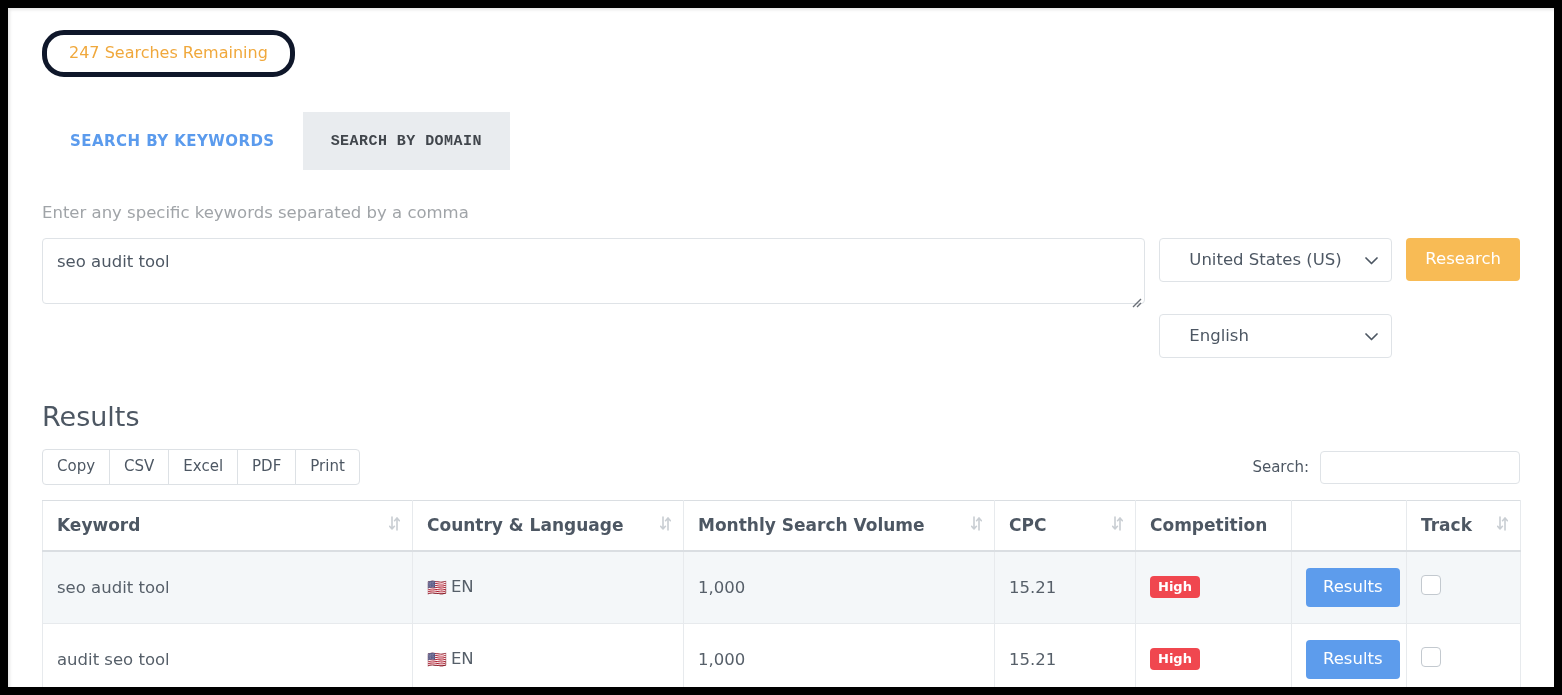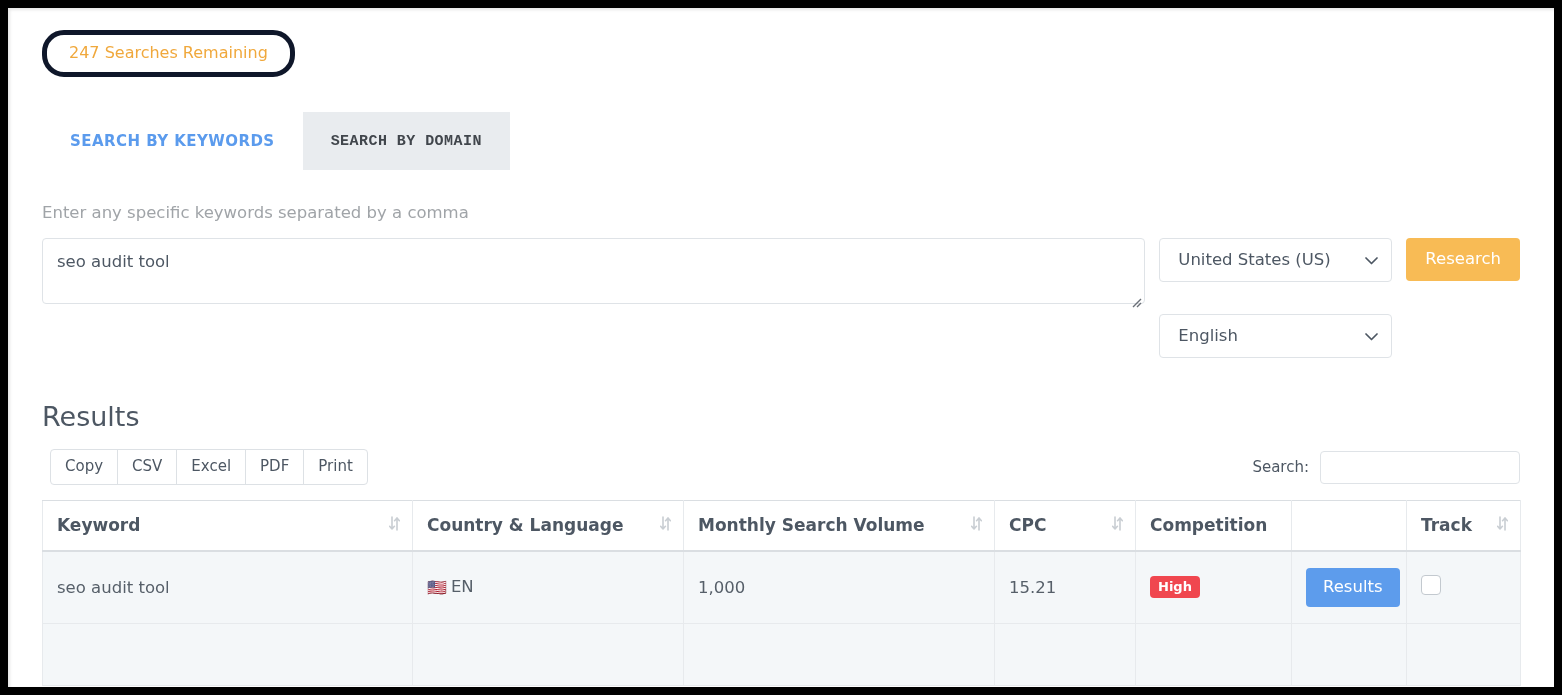--- a/index.html
+++ b/index.html
@@ -116,21 +116,21 @@
   .selects { margin-left: 14px; }
   .sel {
     position: relative;
     width: 233px;
     height: 44px;
     border: 1px solid #dfe3e7;
     border-radius: 4px;
     background: #fff;
     display: flex;
     align-items: center;
-    padding: 0 32px 0 18px;
+    padding: 0 32px 0 29px;
     font-size: 16.5px;
     color: #4d5763;
     cursor: pointer;
   }
   .sel + .sel { margin-top: 32px; }
   .sel .chev {
     position: absolute;
     right: 13px; top: 50%;
     transform: translateY(-50%);
   }
@@ -168,21 +168,21 @@
     background: #fff;
     color: #4d5763;
     font-size: 15px;
     font-family: inherit;
     padding: 7px 14px 8px;
     cursor: pointer;
     margin-left: -1px;
     line-height: 1.25;
   }
   .btn-group .xbtn:first-child {
-    margin-left: 8px;
+    margin-left: 0;
     border-radius: 4px 0 0 4px;
   }
   .btn-group .xbtn:last-child { border-radius: 0 4px 4px 0; }
   .search-box { display: flex; align-items: center; }
   .search-box .lbl {
     font-size: 15px;
     color: #4d5763;
     margin-right: 11px;
   }
   .search-box input {
@@ -422,20 +422,37 @@
           <td class="center">
             <span class="badge-high">High</span>
           </td>
           <td class="center">
             <button class="results-btn">Results</button>
           </td>
           <td class="center">
             <span class="track-cb"></span>
           </td>
         </tr>
+        <tr class="even">
+          <td>audit seo tool</td>
+          <td>
+            <span class="flag">🇺🇸</span><span>EN</span>
+          </td>
+          <td>1,000</td>
+          <td class="num">15.21</td>
+          <td class="center">
+            <span class="badge-high">High</span>
+          </td>
+          <td class="center">
+            <button class="results-btn">Results</button>
+          </td>
+          <td class="center">
+            <span class="track-cb"></span>
+          </td>
+        </tr>
         <tr class="odd">
           <td></td>
           <td></td>
           <td></td>
           <td class="num"></td>
           <td class="center"></td>
           <td class="center"></td>
           <td class="center"></td>
         </tr>
       </tbody>

